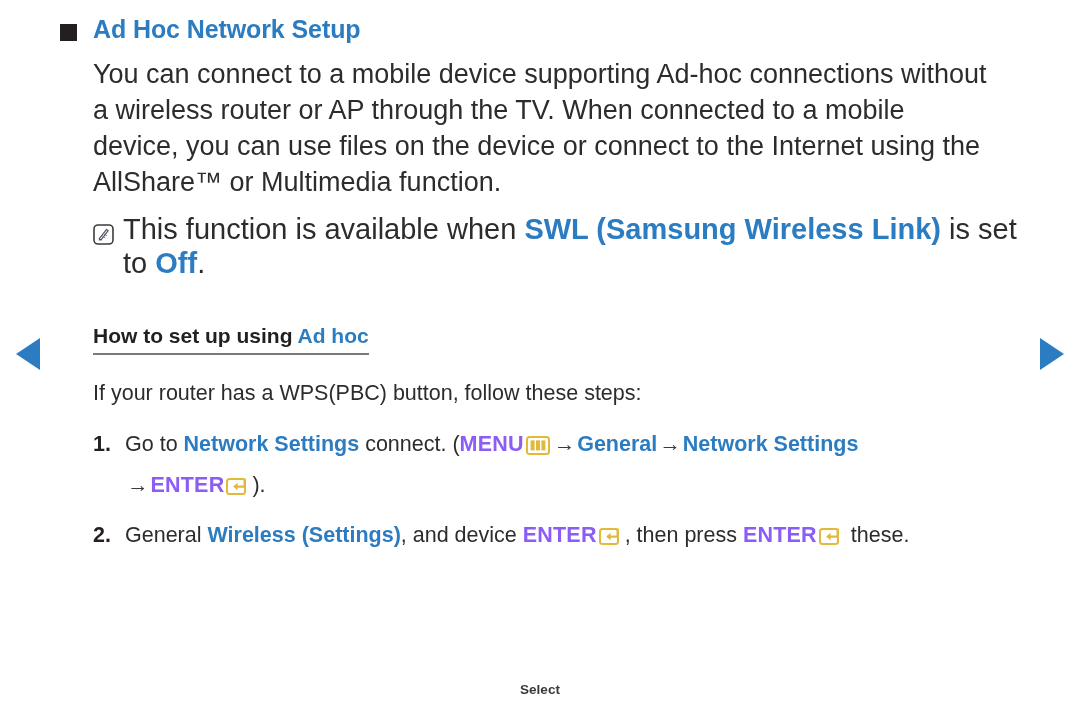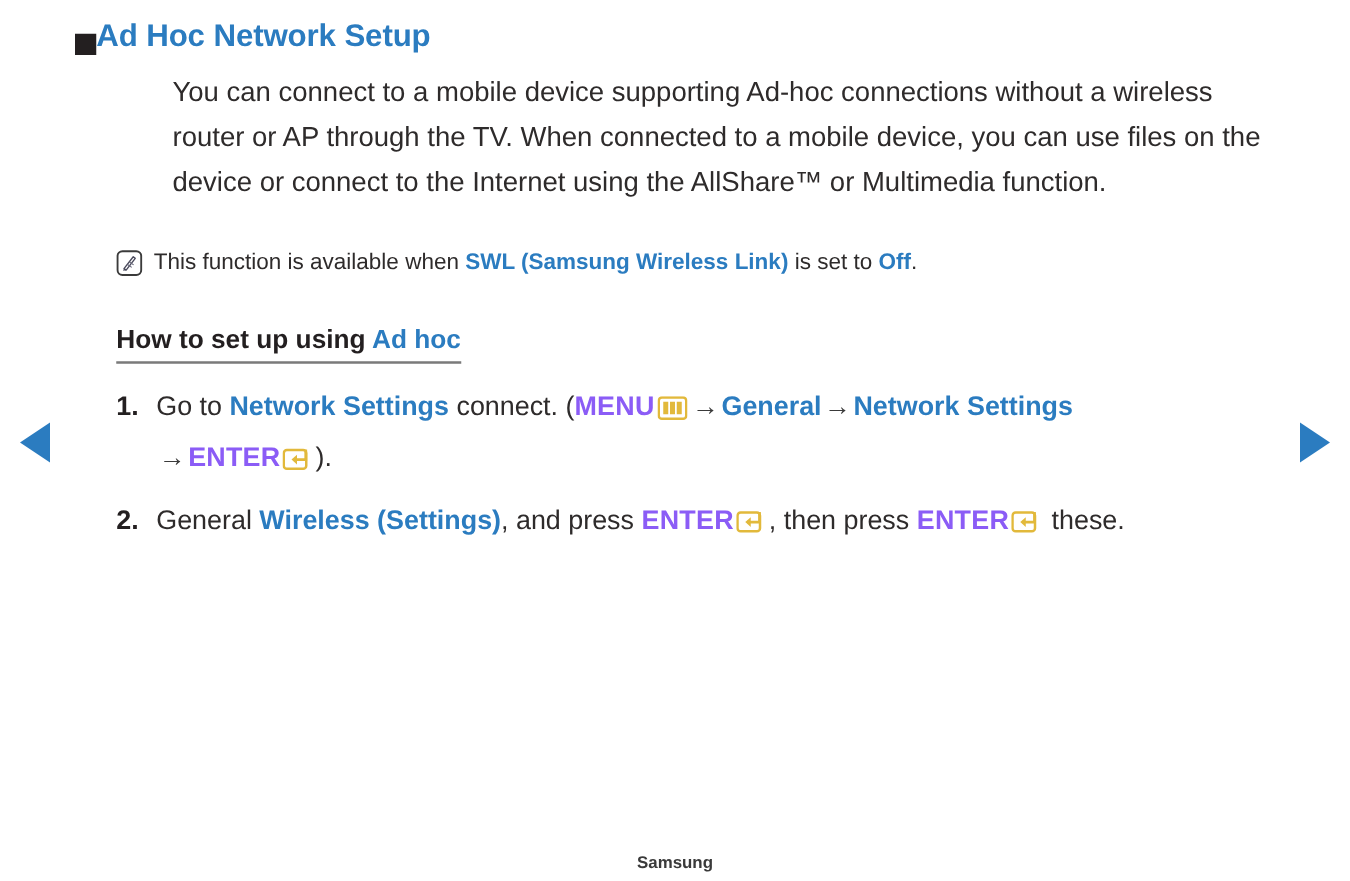--- a/index.html
+++ b/index.html
@@ -49,21 +49,22 @@
   .content {
     position: absolute;
     left: 60px;
     top: 14px;
     width: 970px;
   }
 
   
   .title-row {
     display: flex;
-    align-items: flex-end;
+    align-items: flex-start;
+    gap: 16px;
   }
   .bullet-square {
     width: 17px;
     height: 17px;
     background: #231f20;
     margin-top: 10px;
     flex: 0 0 auto;
   }
   .page-title {
     font-size: 25px;
@@ -71,47 +72,46 @@
     color: #2b7cc0;
     letter-spacing: -0.1px;
     line-height: 1.2;
   }
 
   
   .body-col {
     margin-left: 33px;
   }
   .para {
-    font-size: 22px;
+    font-size: 27px;
     line-height: 36px;
     color: #2e2b2b;
     max-width: 900px;
     margin-top: 12px;
-    margin-left: 45px;
   }
 
   
   .note-line {
     display: flex;
     align-items: flex-start;
     gap: 9px;
-    margin-top: 28px;
-    font-size: 18px;
+    margin-top: 12px;
+    font-size: 29px;
     line-height: 34px;
     color: #2e2b2b;
   }
   .note-icon {
     flex: 0 0 auto;
     margin-top: 6px;
   }
 
   
   .subhead {
     display: inline-block;
-    margin-top: 26px;
+    margin-top: 42px;
     font-size: 21px;
     font-weight: bold;
     color: #231f20;
     border-bottom: 2px solid #7a7a7a;
     padding-bottom: 3px;
     line-height: 28px;
   }
 
   
   .lead {
@@ -213,51 +213,52 @@
         </span>
         <span>
           <span>This function is available when </span><span class="blue">SWL (Samsung Wireless Link)</span><span> is set to </span><span class="blue">Off</span><span>.</span>
         </span>
       </div>
 
       
       <div class="subhead"><span>How to set up using </span><span class="blue-norm">Ad hoc</span></div>
 
       
+      <div class="lead">If your router has a WPS(PBC) button, follow these steps:</div>
 
       
       <ol class="steps" style="list-style:none;padding:0;margin-top:16px;">
 
         <li class="step">
           <span class="step-num">1.</span>
           <span class="step-text"><span>Go to </span><span class="blue">Network Settings</span><span> connect. (</span><span class="gray-key">MENU</span><span class="key-icon"><svg width="24" height="19" viewBox="0 0 24 19" aria-hidden="true">
                   <rect x="1" y="1" width="22" height="17" rx="2.5" ry="2.5" fill="#ffffff" stroke="#e2b93b" stroke-width="2"></rect>
                   <rect x="4.6" y="4.4" width="4" height="10" fill="#e2b93b"></rect>
                   <rect x="10" y="4.4" width="4" height="10" fill="#e2b93b"></rect>
                   <rect x="15.4" y="4.4" width="4" height="10" fill="#e2b93b"></rect>
                 </svg></span><span class="arrow">→</span><span class="blue">General</span><span class="arrow">→</span><span class="blue">Network Settings</span><br><span class="arrow">→</span><span class="gray-key">ENTER</span><span class="key-icon"><svg width="24" height="19" viewBox="0 0 24 19" aria-hidden="true">
                   <rect x="1" y="2" width="18" height="15" rx="2.5" ry="2.5" fill="#ffffff" stroke="#e2b93b" stroke-width="2"></rect>
                   <path d="M18.6 2.6 V9.6 H9.8" stroke="#e2b93b" stroke-width="2.2" fill="none" stroke-linecap="square"></path>
                   <path d="M11.6 5.7 L7.2 9.6 L11.6 13.5 Z" fill="#e2b93b"></path>
                 </svg></span><span>).</span></span>
         </li>
 
         <li class="step">
           <span class="step-num">2.</span>
-          <span class="step-text"><span>General </span><span class="blue">Wireless (Settings)</span><span>, and press </span><span class="gray-key">ENTER</span><span class="key-icon"><svg width="24" height="19" viewBox="0 0 24 19" aria-hidden="true">
+          <span class="step-text"><span>General </span><span class="blue">Wireless (Settings)</span><span>, and device </span><span class="gray-key">ENTER</span><span class="key-icon"><svg width="24" height="19" viewBox="0 0 24 19" aria-hidden="true">
                   <rect x="1" y="2" width="18" height="15" rx="2.5" ry="2.5" fill="#ffffff" stroke="#e2b93b" stroke-width="2"></rect>
                   <path d="M18.6 2.6 V9.6 H9.8" stroke="#e2b93b" stroke-width="2.2" fill="none" stroke-linecap="square"></path>
                   <path d="M11.6 5.7 L7.2 9.6 L11.6 13.5 Z" fill="#e2b93b"></path>
                 </svg></span><span>, then press </span><span class="gray-key">ENTER</span><span class="key-icon"><svg width="24" height="19" viewBox="0 0 24 19" aria-hidden="true">
                   <rect x="1" y="2" width="18" height="15" rx="2.5" ry="2.5" fill="#ffffff" stroke="#e2b93b" stroke-width="2"></rect>
                   <path d="M18.6 2.6 V9.6 H9.8" stroke="#e2b93b" stroke-width="2.2" fill="none" stroke-linecap="square"></path>
                   <path d="M11.6 5.7 L7.2 9.6 L11.6 13.5 Z" fill="#e2b93b"></path>
                 </svg></span><span> these.</span></span>
         </li>
 
       </ol>
 
     </div>
   </div>
 
-  <div class="footer">Samsung</div>
+  <div class="footer">Select</div>
 
 </div>
 
 </body></html>

